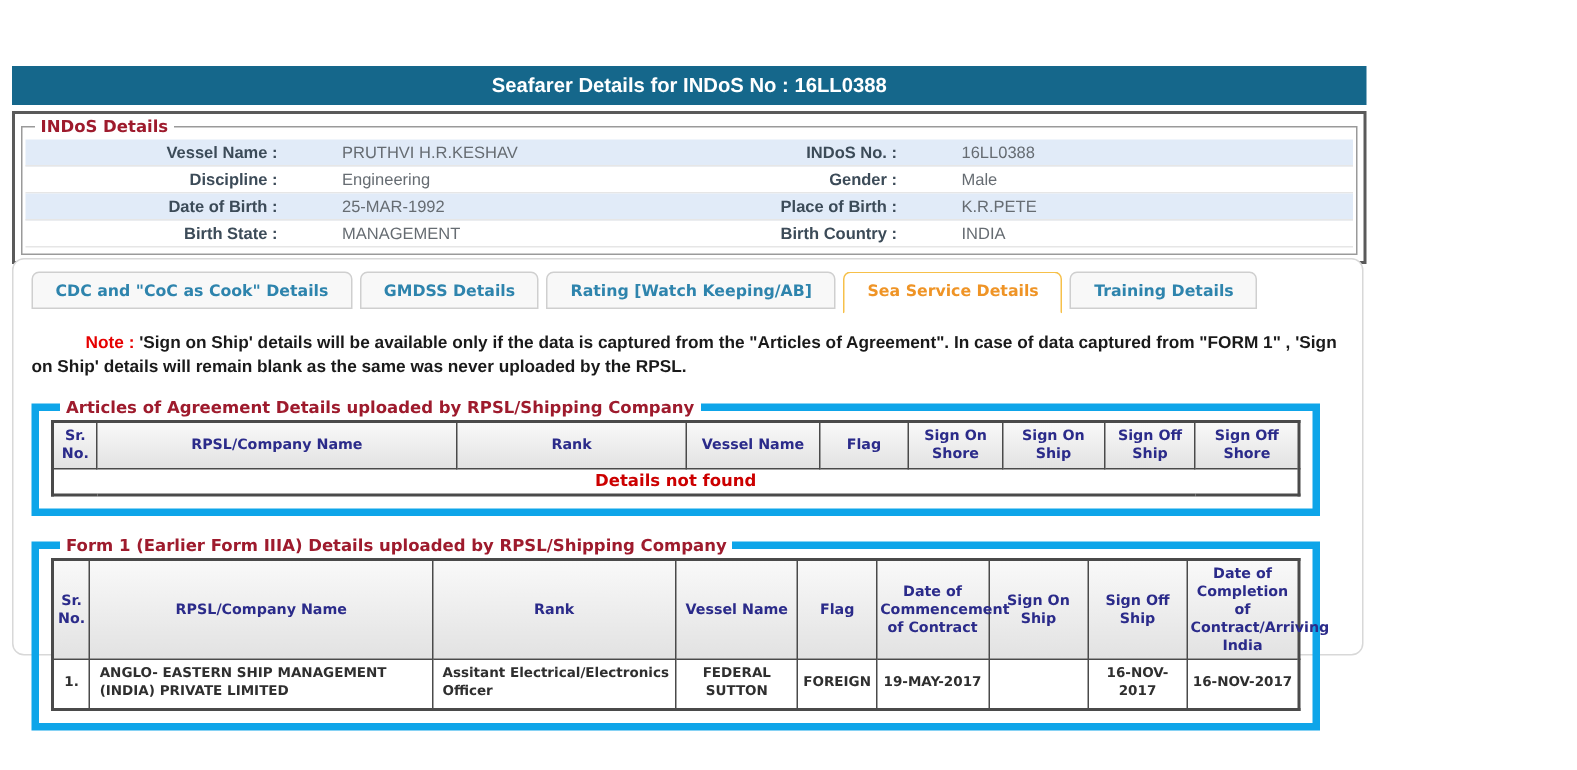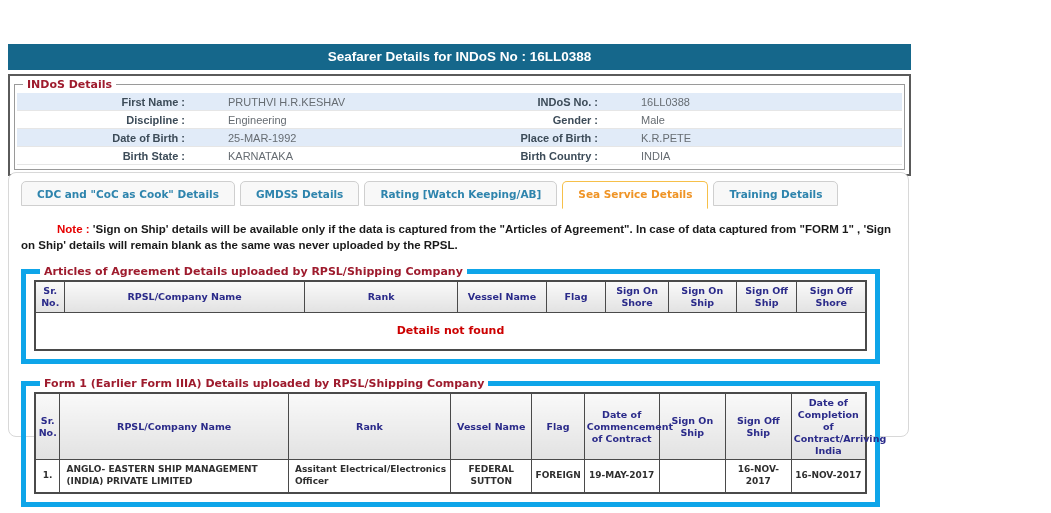--- a/index.html
+++ b/index.html
@@ -70,53 +70,53 @@
   th {
     background: linear-gradient(#f9f9f9, #e2e2e2);
     color: #2b2b8a; font-weight: bold; font-size: 9.5px;
     text-align: center; padding: 3px 2px; white-space: pre-line; line-height: 1.25;
   }
   td {
     font-size: 9px; font-weight: bold; color: #2f2f2f;
     text-align: center; padding: 4px 3px; line-height: 1.3;
   }
   td.left { text-align: left; padding-left: 6px; }
-  td.empty-msg { color: #cc0000; font-size: 11px; padding: 11px; font-family: "DejaVu Sans", sans-serif; }
+  td.empty-msg { color: #cc0000; font-size: 11px; padding: 1px; font-family: "DejaVu Sans", sans-serif; }
 </style>
 </head>
 <body>
 
 <div class="wrap">
   <div class="title-bar">Seafarer Details for INDoS No : 16LL0388</div>
 
   <div class="indos-box">
     <fieldset class="indos-fieldset">
       <legend>INDoS Details</legend>
 
       <div class="detail-row alt">
-        <span class="d-label l">First Name :</span>
+        <span class="d-label l">Vessel Name :</span>
         <span class="d-value l">PRUTHVI H.R.KESHAV</span>
         <span class="d-label r">INDoS No. :</span>
         <span class="d-value r">16LL0388</span>
       </div>
       <div class="detail-row">
         <span class="d-label l">Discipline :</span>
         <span class="d-value l">Engineering</span>
         <span class="d-label r">Gender :</span>
         <span class="d-value r">Male</span>
       </div>
       <div class="detail-row alt">
         <span class="d-label l">Date of Birth :</span>
         <span class="d-value l">25-MAR-1992</span>
         <span class="d-label r">Place of Birth :</span>
         <span class="d-value r">K.R.PETE</span>
       </div>
       <div class="detail-row">
         <span class="d-label l">Birth State :</span>
-        <span class="d-value l">KARNATAKA</span>
+        <span class="d-value l">MANAGEMENT</span>
         <span class="d-label r">Birth Country :</span>
         <span class="d-value r">INDIA</span>
       </div>
     </fieldset>
   </div>
 </div>
 
 <div class="tab-panel">
   <div class="tabs">
     <div class="tab">CDC and "CoC as Cook" Details</div>

